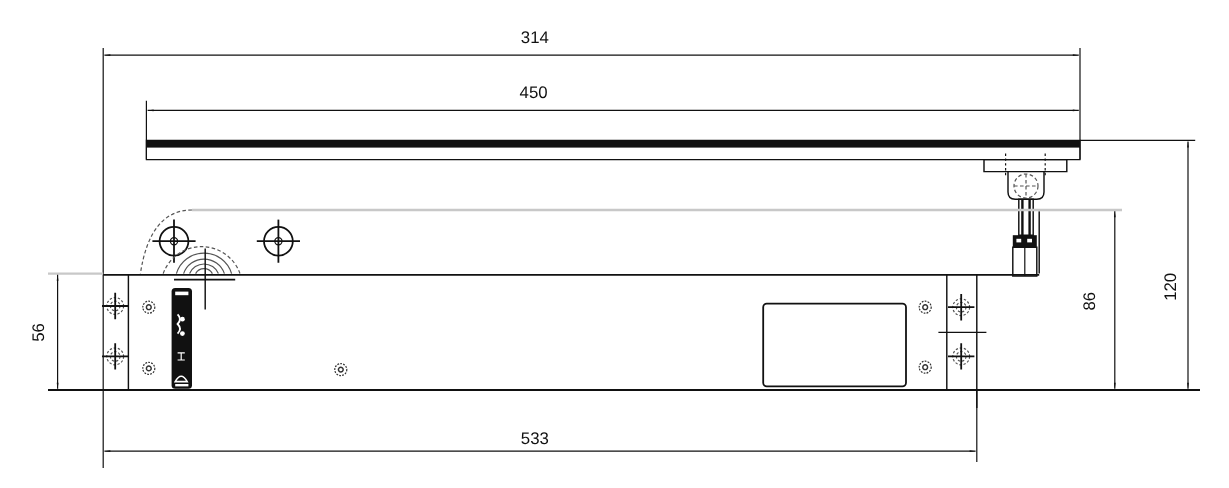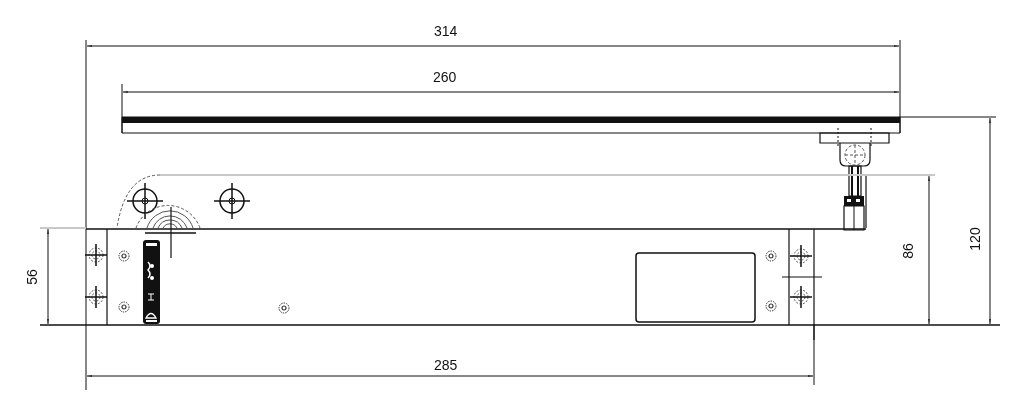--- a/index.html
+++ b/index.html
@@ -141,17 +141,17 @@
     <line x1="929" y1="176" x2="929" y2="324" stroke="#111" stroke-width="1" marker-start="url(#arrow)" marker-end="url(#arrow)"></line>
   </g>
 
   <g>
     <line x1="900" y1="117" x2="996" y2="117" stroke="#111" stroke-width="1"></line>
     <line x1="990" y1="118" x2="990" y2="324" stroke="#111" stroke-width="1" marker-start="url(#arrow)" marker-end="url(#arrow)"></line>
   </g>
 </svg>
 
 <div class="dim-label" style="left:434px; top:24px;">314</div>
-<div class="dim-label" style="left:433px; top:70px;">260</div>
-<div class="dim-label" style="left:434px; top:358px;">285</div>
+<div class="dim-label" style="left:433px; top:70px;">450</div>
+<div class="dim-label" style="left:434px; top:358px;">533</div>
 <div class="dim-label vert" style="left:24px; top:270px;">56</div>
 <div class="dim-label vert" style="left:900px; top:244px;">86</div>
 <div class="dim-label vert" style="left:963px; top:232px;">120</div>
 
 </body></html>

